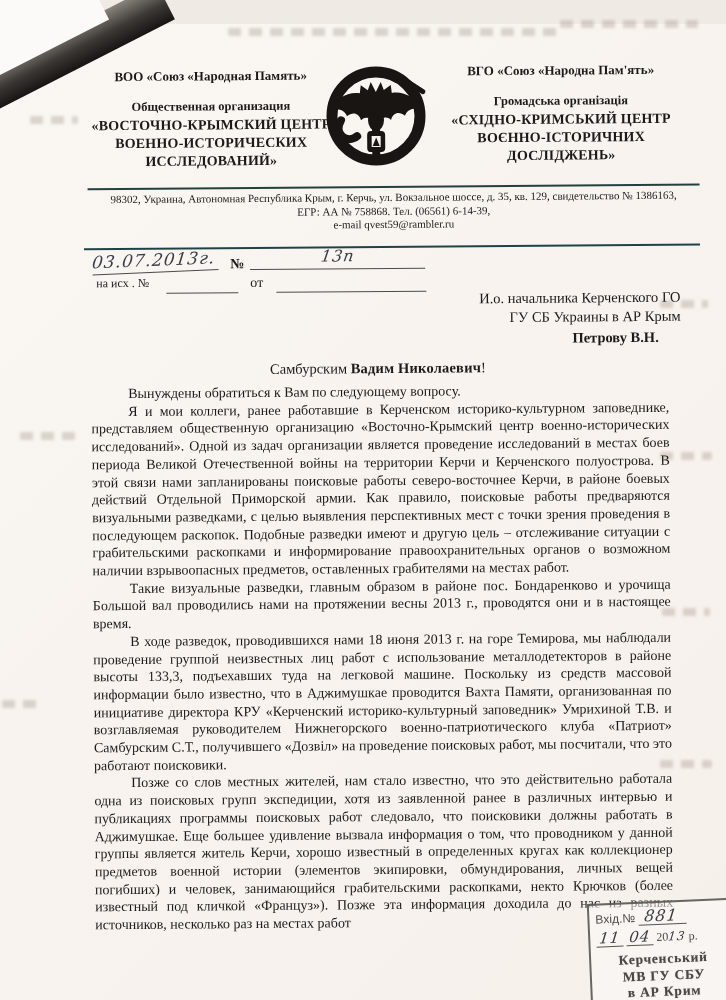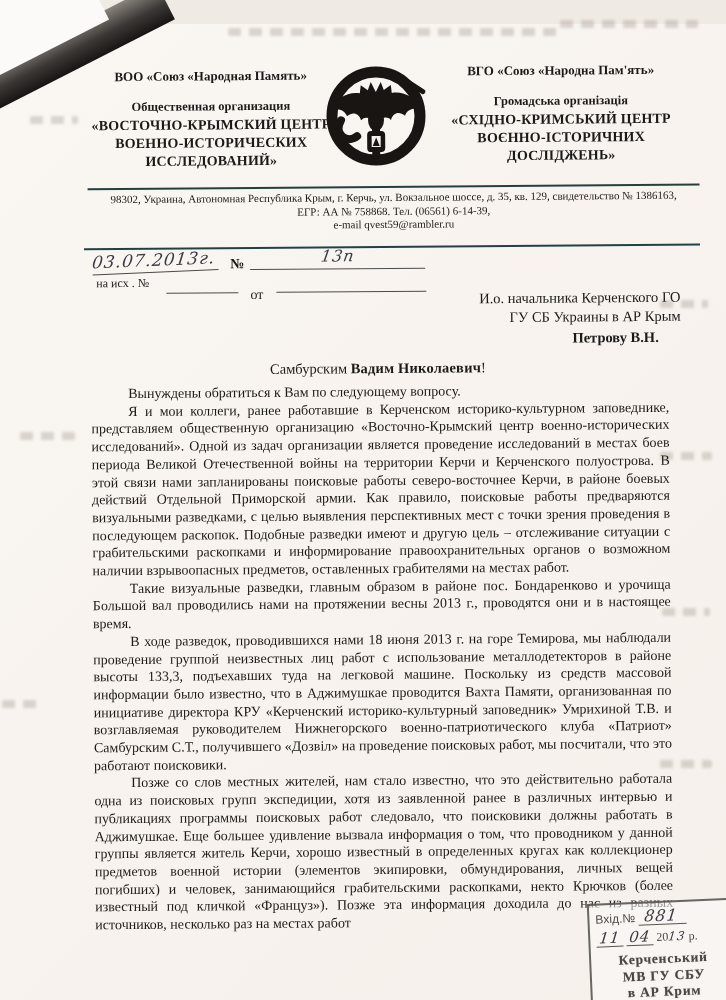--- a/index.html
+++ b/index.html
@@ -37,21 +37,21 @@
   
   .handw{font-family:"DejaVu Serif",serif;font-style:italic;color:#3a3d45;
     transform:skewX(-9deg);display:inline-block;letter-spacing:1px;}
   .ref-date{position:absolute;left:94px;top:248px;width:126px;font-size:17px;
     border-bottom:1.5px solid #4b4b4b;padding-bottom:1px;transform:rotate(-2deg);}
   .ref-no{position:absolute;left:232px;top:255px;font-size:14px;font-weight:bold;}
   .ref-num{position:absolute;left:252px;top:246px;width:175px;font-size:16px;text-align:center;
     border-bottom:1.5px solid #4b4b4b;padding-bottom:3px;}
   .ref2{position:absolute;left:98px;top:274px;font-size:12px;}
   .blank1{position:absolute;left:168px;top:291px;width:72px;border-bottom:1.5px solid #4b4b4b;}
-  .ref2b{position:absolute;left:252px;top:286px;font-size:14px;}
+  .ref2b{position:absolute;left:252px;top:274px;font-size:14px;}
   .blank2{position:absolute;left:278px;top:291px;width:150px;border-bottom:1.5px solid #4b4b4b;}
   
   .recipient{position:absolute;left:370px;top:290px;width:312px;text-align:right;
     font-size:14.5px;line-height:18.5px;}
   .recipient-name{position:absolute;left:370px;top:331px;width:290px;text-align:right;
     font-size:14.5px;font-weight:bold;}
   .salutation{position:absolute;left:90px;top:360px;width:578px;text-align:center;font-size:14.5px;}
   .salutation b{letter-spacing:.2px;}
   
   .body-text{position:absolute;left:92px;top:383px;width:578px;font-size:14px;

